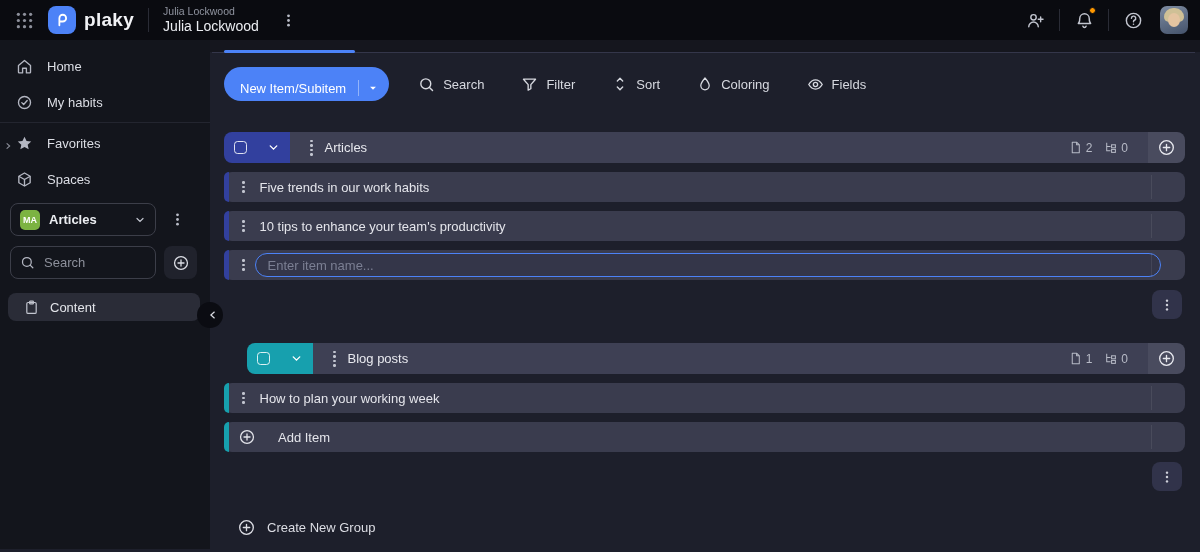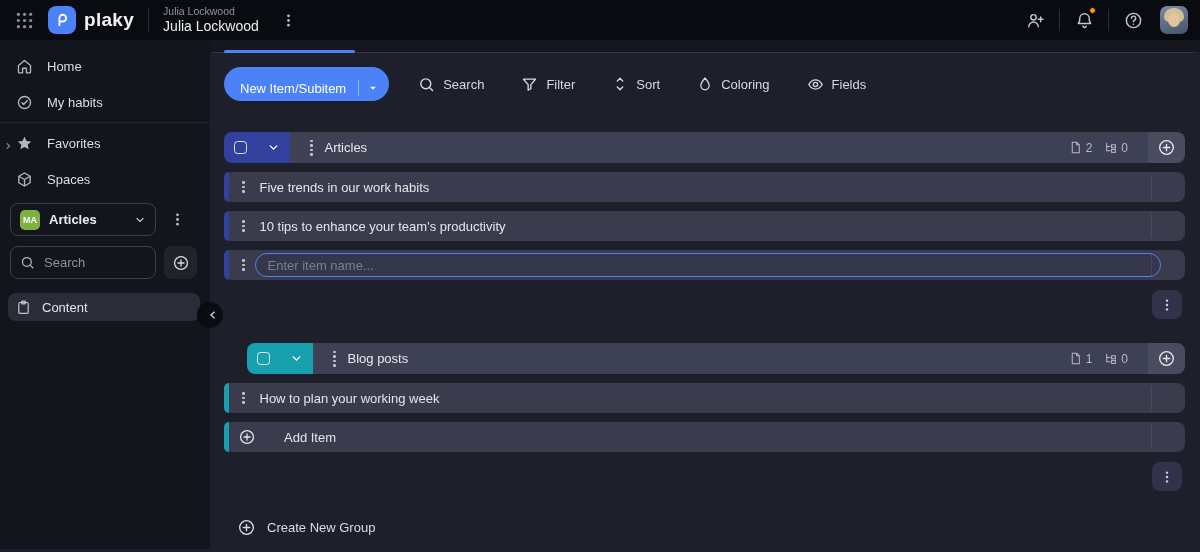--- a/index.html
+++ b/index.html
@@ -48,21 +48,21 @@
   .ws-kebab { margin-left:14px; color:#b9bcc7; display:flex; cursor:pointer; }
   .search-row { display:flex; align-items:center; margin:10px 10px 0 10px; }
   .side-search { width:146px; height:33px; border:1px solid #3c3e49; border-radius:8px;
                  display:flex; align-items:center; padding:0 9px; gap:9px; }
   .side-search input { background:transparent; border:none; outline:none; color:#dcdee5;
                        font-size:13px; width:90px; font-family:inherit; }
   .side-search input::placeholder { color:#8d909b; }
   .add-board-btn { width:33px; height:33px; margin-left:8px; border-radius:8px; background:#20222c;
                    display:flex; align-items:center; justify-content:center; color:#dcdee5; cursor:pointer; }
   .board-link { margin:14px 10px 0 8px; height:28px; border-radius:8px; background:#2a2c37;
-                display:flex; align-items:center; padding:0 8px; gap:11px; color:#e3e5ea;
+                display:flex; align-items:center; padding:0 16px; gap:11px; color:#e3e5ea;
                 font-size:13px; cursor:pointer; }
   .collapse-handle { position:absolute; top:302px; left:197px; width:26px; height:26px;
                      border-radius:50%; background:#0b0c12; z-index:25; display:flex;
                      align-items:center; justify-content:center; color:#d8dae1; cursor:pointer;
                      padding-left:6px; }
 
   
   .main { position:absolute; top:40px; left:210px; right:0; bottom:0; background:#1d1f2b; }
   .tab-strip { position:absolute; top:0; left:0; right:0; height:12px; background:#15161e; }
   .tab-line { position:absolute; top:12px; left:2px; right:5px; height:1px; background:#34364a; }
@@ -98,21 +98,21 @@
   .row { height:30px; margin-top:9px; border-radius:8px; background:#3a3c4e; position:relative;
          display:flex; align-items:center; padding-left:18px; }
   .stripe { position:absolute; left:0; top:0; bottom:0; width:5px; border-radius:8px 0 0 8px; }
   .row-text { color:#e4e5eb; font-size:13px; margin-left:15px; cursor:pointer; }
   .row-div { position:absolute; right:33px; top:3px; bottom:3px; width:1px;
              background:rgba(255,255,255,.08); }
   .item-input { flex:1; height:24px; margin:0 24px 0 10px; border:1.5px solid #4c82f7;
                 border-radius:12px; background:#343649; color:#dcdee5; font-size:13px;
                 padding:0 12px; outline:none; font-family:inherit; }
   .item-input::placeholder { color:#7b7f93; }
-  .add-item-row { padding-left:14px; gap:28px; color:#e4e5eb; font-size:13px; cursor:pointer; }
+  .add-item-row { padding-left:14px; gap:22px; color:#e4e5eb; font-size:13px; cursor:pointer; }
   .add-item-row .p-icon { color:#e4e5eb; display:flex; }
 
   .kebab-row { display:flex; justify-content:flex-end; margin-top:10px; padding-right:3px; }
   .group-kebab { width:30px; height:29px; border-radius:8px; background:#31334a; display:flex;
                  align-items:center; justify-content:center; color:#cfd1da; cursor:pointer; }
   .g2 { margin-top:24px;margin-left:23px; }
   .create-group { margin-top:27px; margin-left:13px; display:flex; align-items:center; gap:11px;
                   color:#dcdde4; font-size:13px; cursor:pointer; width:fit-content; }
   .create-group .p-icon { display:flex; color:#dcdde4; }
 </style>

